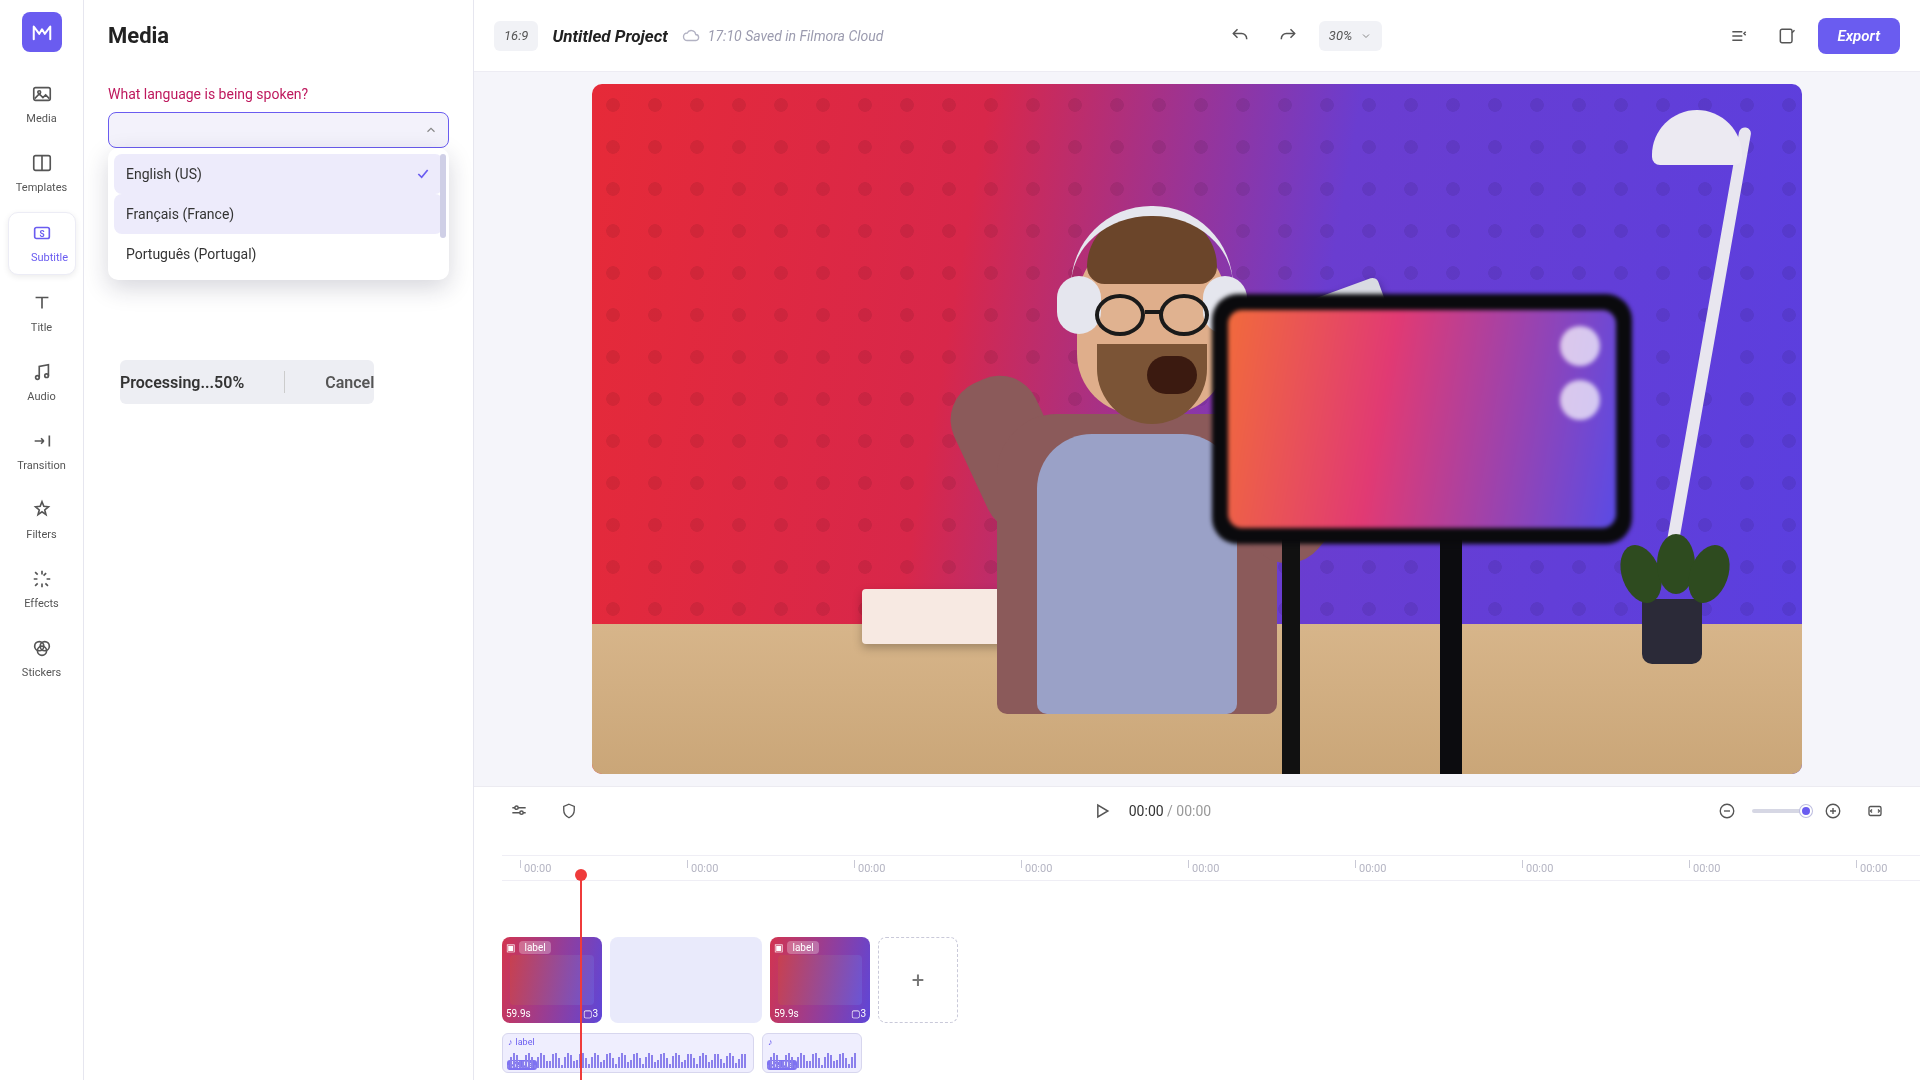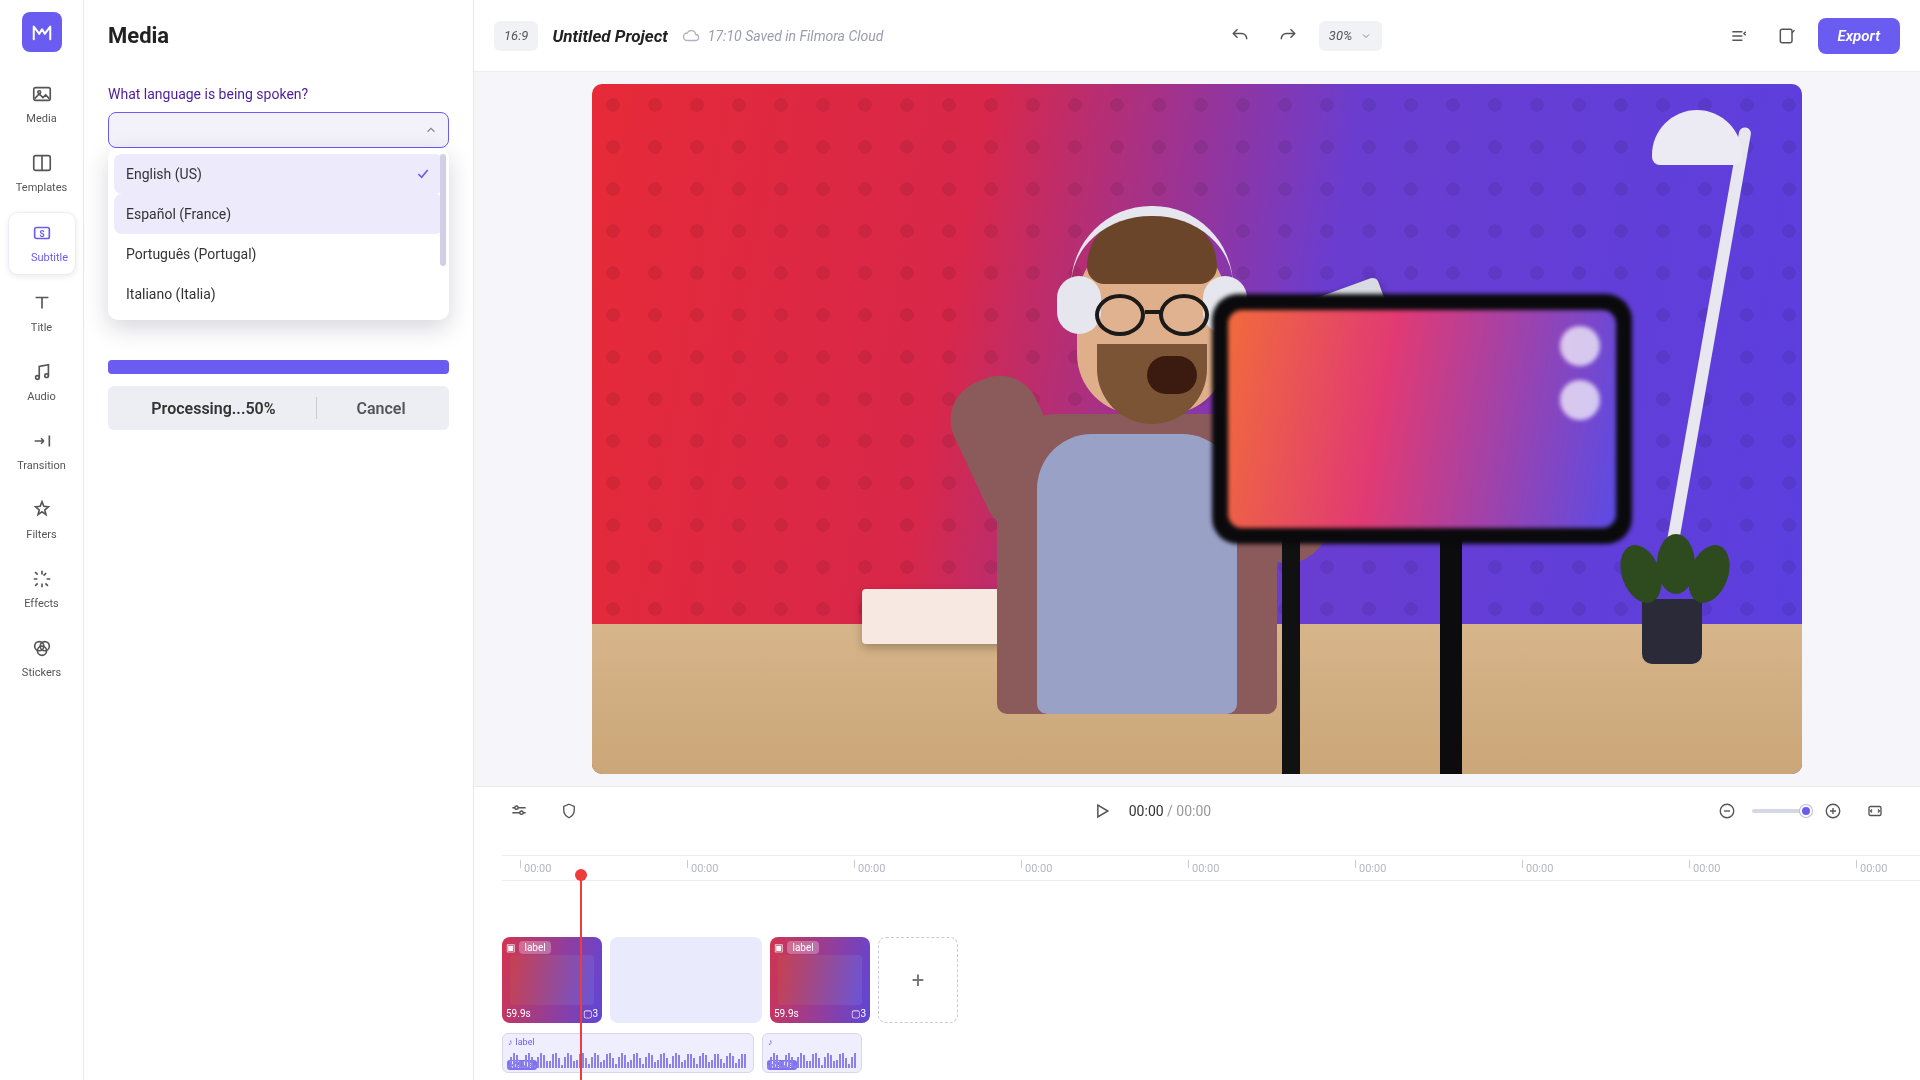--- a/index.html
+++ b/index.html
@@ -13,32 +13,32 @@
   .rail-item.active { background:#fff; box-shadow:0 2px 6px rgba(0,0,0,.08); border:1px solid #ececf5; }
   .rail-icon { width:24px; height:24px; display:flex; align-items:center; justify-content:center; color:#555; }
   .rail-item.active .rail-icon svg { stroke:#6a5cf0; }
   .rail-label { font-size:11px; color:#555; }
   .rail-item.active .rail-label { color:#6a5cf0;margin-left:16px; }
 
   
   .panel { width:390px; display:flex; flex-direction:column; border-right:1px solid #e6e6ef; }
   .panel-header { height:72px; display:flex; align-items:center; padding-left:24px; font-weight:700; font-size:22px; color:#222; border-bottom:1px solid transparent; }
   .panel-body { padding:14px 24px 0 24px; position:relative; }
-  .panel-label { font-size:14px; color:#4c1d95; margin-bottom:10px; }
+  .panel-label { font-size:14px; color:#be185d; margin-bottom:10px; }
   .select-box { position:relative; width:100%; height:36px; border:1.5px solid #6a5cf0; border-radius:8px; background:#f3f2fb; display:flex; align-items:center; padding:0 12px; cursor:pointer; }
   .select-chevron { position:absolute; right:10px; color:#888; }
   .dropdown { position:absolute; left:24px; right:24px; top:76px; background:#fff; border-radius:10px; box-shadow:0 8px 24px rgba(30,30,60,.18); padding:6px; z-index:5; }
   .dd-item { height:40px; display:flex; align-items:center; padding:0 12px; border-radius:8px; font-size:14px; color:#333; cursor:pointer; position:relative; }
   .dd-item.selected { background:#edebfb; }
   .dd-item.hovered { background:#edebfb; }
   .dd-check { position:absolute; right:12px; color:#6a5cf0; }
   .dd-scrollbar { position:absolute; right:3px; top:6px; bottom:6px; width:6px; }
   .dd-scroll-thumb { position:absolute; top:0; width:6px; height:70%; background:#cfcfe6; border-radius:3px; }
 
-  .bottom-strip { position:absolute; left:24px; right:24px; top:288px; display:flex; flex-direction:column; gap:12px; }
+  .bottom-strip { position:absolute; left:24px; right:24px; top:288px; display:flex; flex-direction:row; gap:12px; }
   .purple-bar { height:14px; background:#6a5cf0; border-radius:4px; }
   .process-row { height:44px; background:#edeef3; border-radius:6px; display:flex; align-items:center; justify-content:center; gap:40px; font-size:16px; color:#333; }
   .process-divider { width:1px; height:22px; background:#ccc; }
   .process-text { font-weight:600; }
   .cancel-text { font-weight:600; color:#555; cursor:pointer; }
 
   
   .main { flex:1; display:flex; flex-direction:column; }
   .topbar { height:72px; display:flex; align-items:center; padding:0 20px; gap:14px; border-bottom:1px solid #edecf3;font-style:italic; }
   .aspect-chip { height:30px; background:#f1f2f6; border-radius:6px; padding:0 10px; display:flex; align-items:center; font-size:13px; color:#555; }
@@ -231,27 +231,24 @@
       <div class="dropdown">
         <div class="dd-item selected">
           <span>English (US)</span>
           <span class="dd-check">
               <svg width="16" height="16" viewBox="0 0 24 24" fill="none" stroke="#6a5cf0" stroke-width="2.5">
                 <path d="M5 12l5 5 9-11"></path>
               </svg>
             </span>
         </div>
         <div class="dd-item hovered">
-            <span>Español (France)</span>
+            <span>Français (France)</span>
           </div>
         <div class="dd-item">
             <span>Português (Portugal)</span>
-          </div>
-        <div class="dd-item">
-            <span>Italiano (Italia)</span>
           </div>
         <div class="dd-scrollbar">
             <div class="dd-scroll-thumb"></div>
           </div>
       </div>
 
       <div class="bottom-strip">
         <div class="purple-bar"></div>
         <div class="process-row">
           <span class="process-text">Processing...50%</span>

